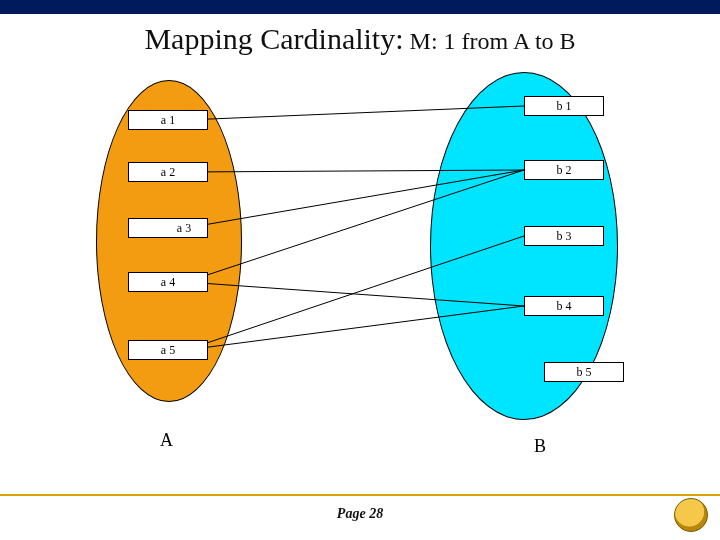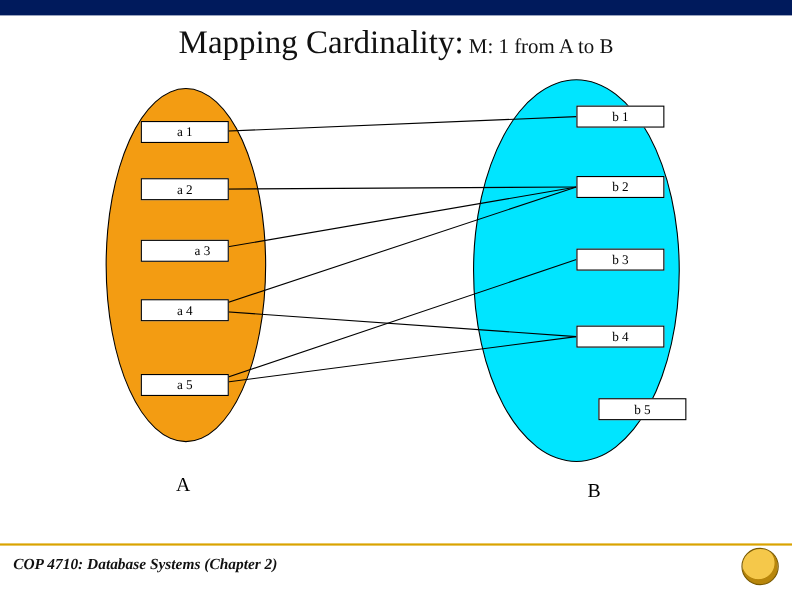--- a/index.html
+++ b/index.html
@@ -19,21 +19,21 @@
   }
   .title {
     position: absolute;
     top: 22px;
     left: 0; right: 0;
     text-align: center;
     font-size: 30px;
     color: #111;
   }
   .title .sub {
-    font-size: 19px;
+    font-size: 24px;
   }
   .canvas {
     position: absolute;
     top: 0; left: 0;
     width: 720px;
     height: 540px;
   }
   .ellipse-a {
     position: absolute;
     left: 96px;
@@ -142,15 +142,15 @@
   <div class="node" id="b2" style="left: 524px; top: 160px;">b 2</div>
   <div class="node" id="b3" style="left: 524px; top: 226px;">b 3</div>
   <div class="node" id="b4" style="left: 524px; top: 296px; text-align: center;">b 4</div>
   <div class="node" id="b5" style="left: 524px; top: 362px; margin-left: 20px;">b 5</div>
 
   <div class="label-a">A</div>
   <div class="label-b">B</div>
 </div>
 
 <div class="footer">
-  <span class="left">COP 4710: Database Systems  (Chapter 2)</span>
+  <span class="mid">Page 28</span>
 </div>
 <div class="seal"></div>
 
 </body></html>

